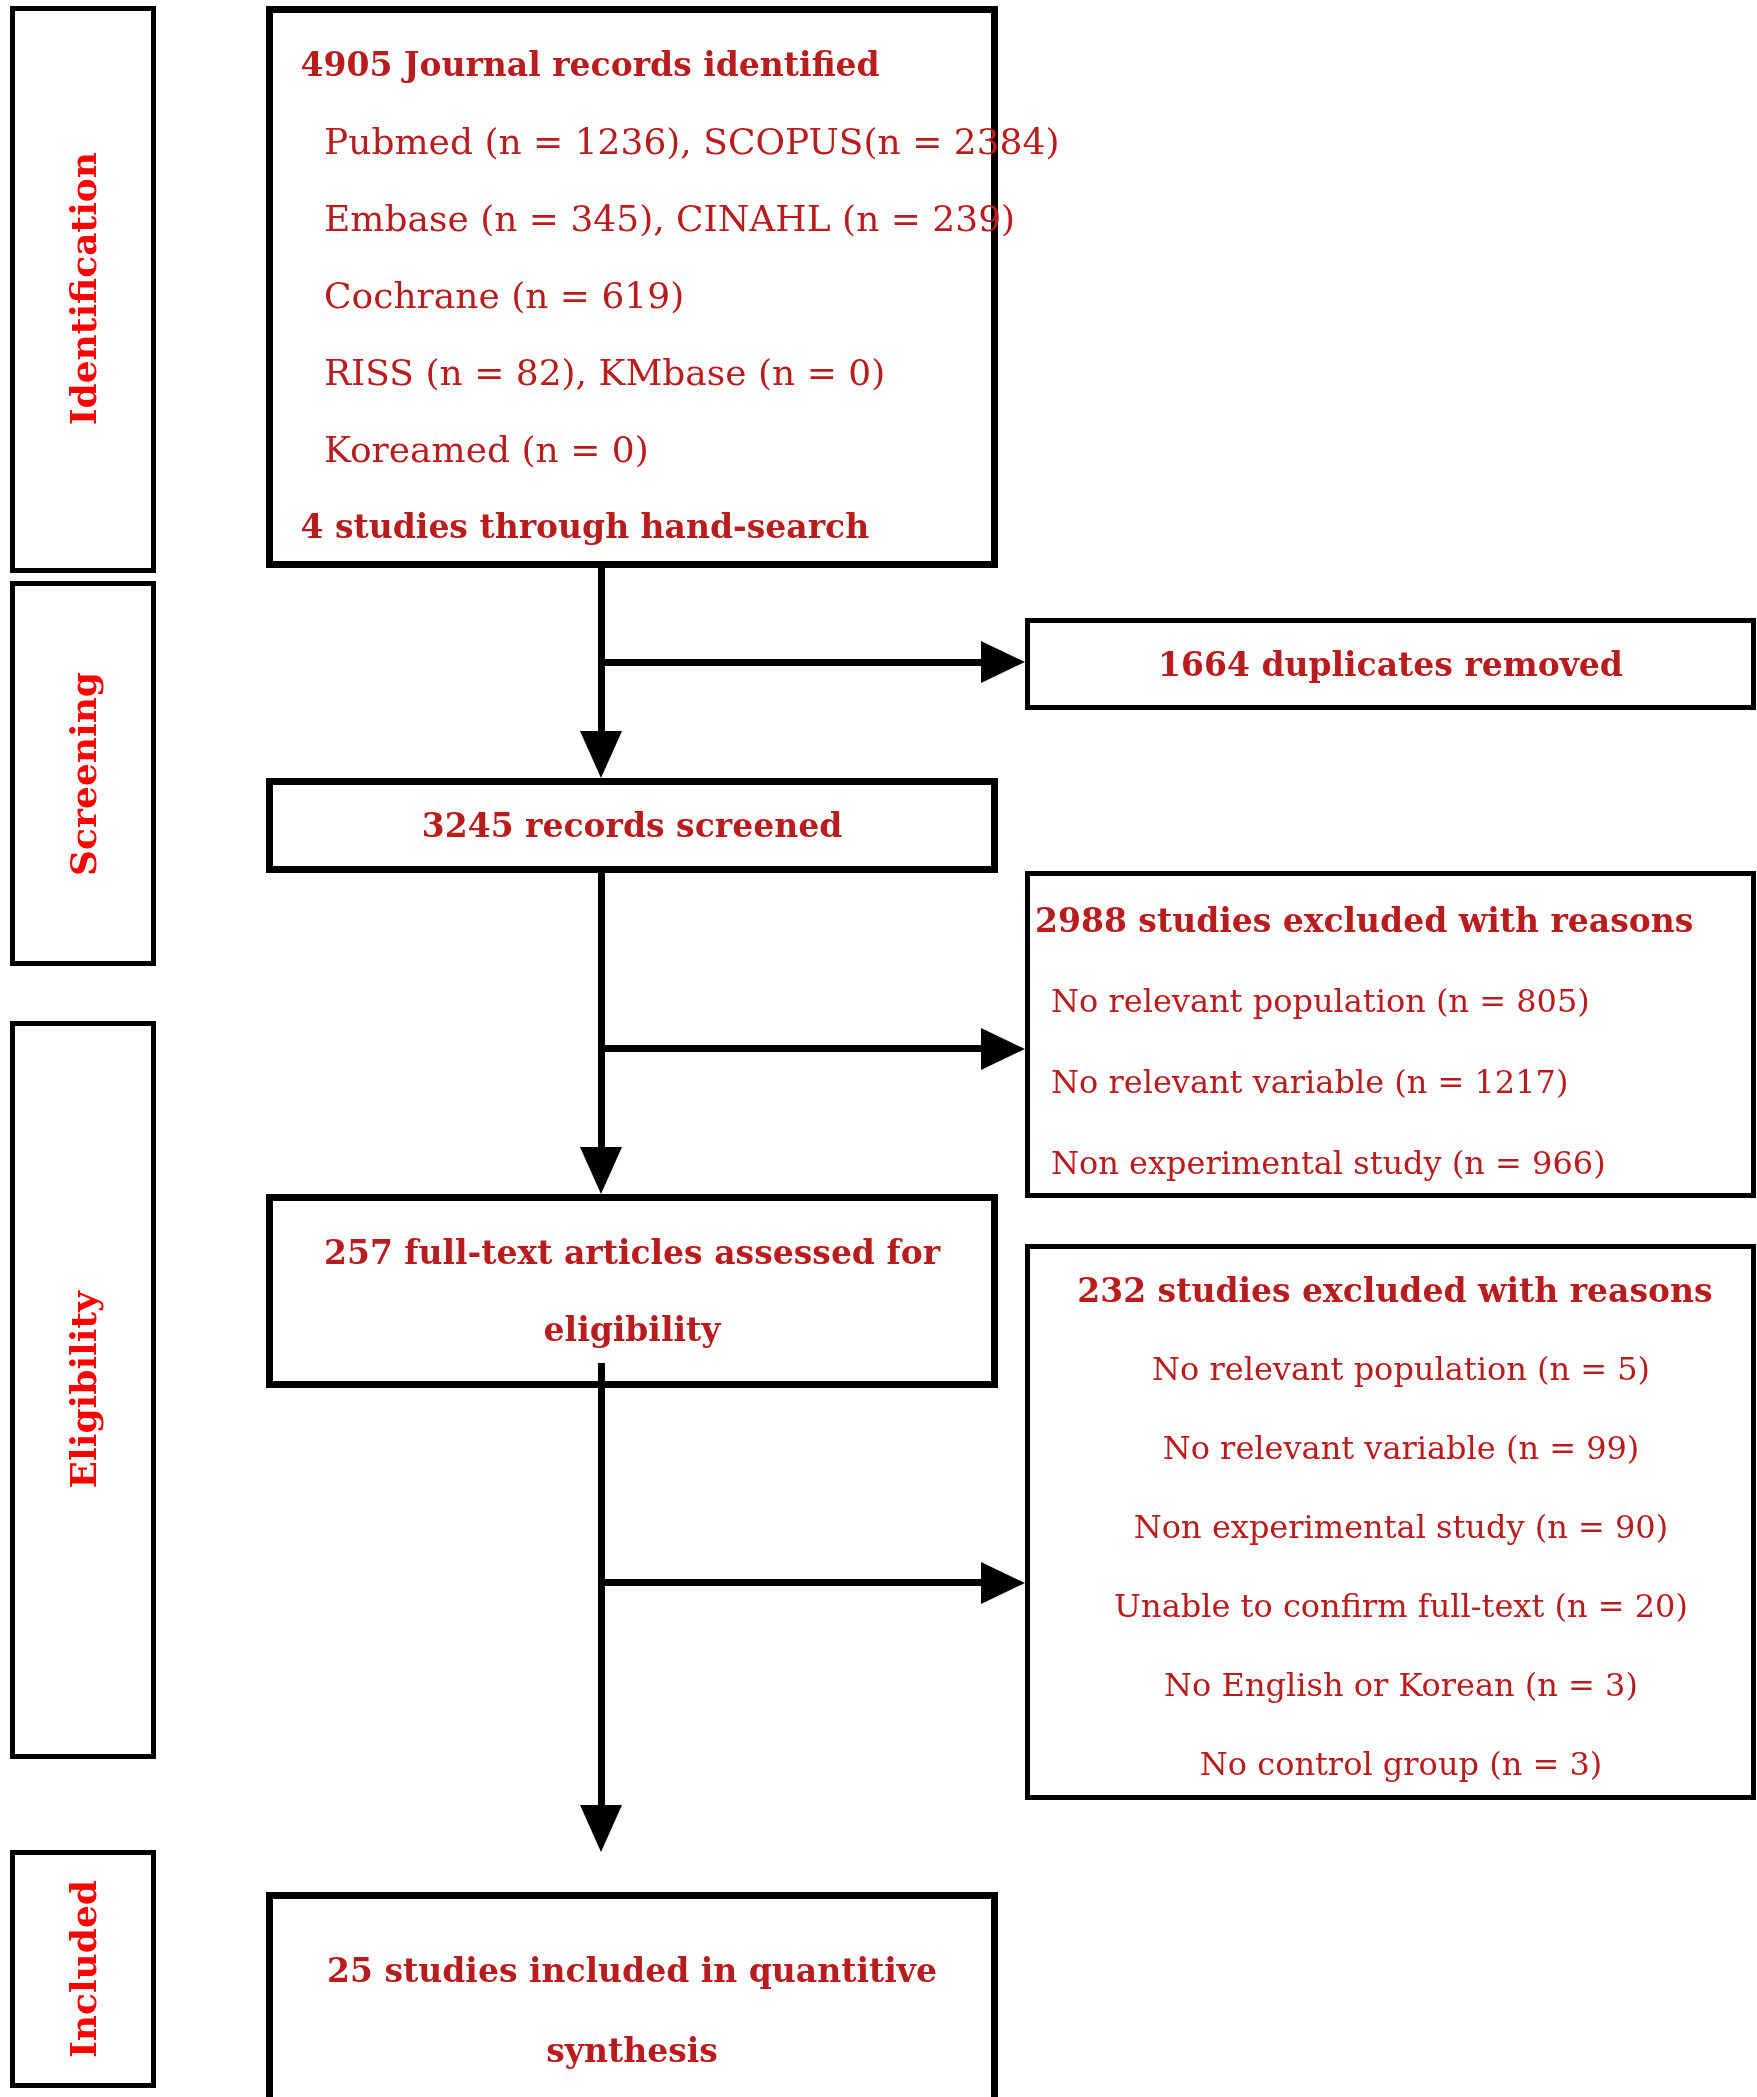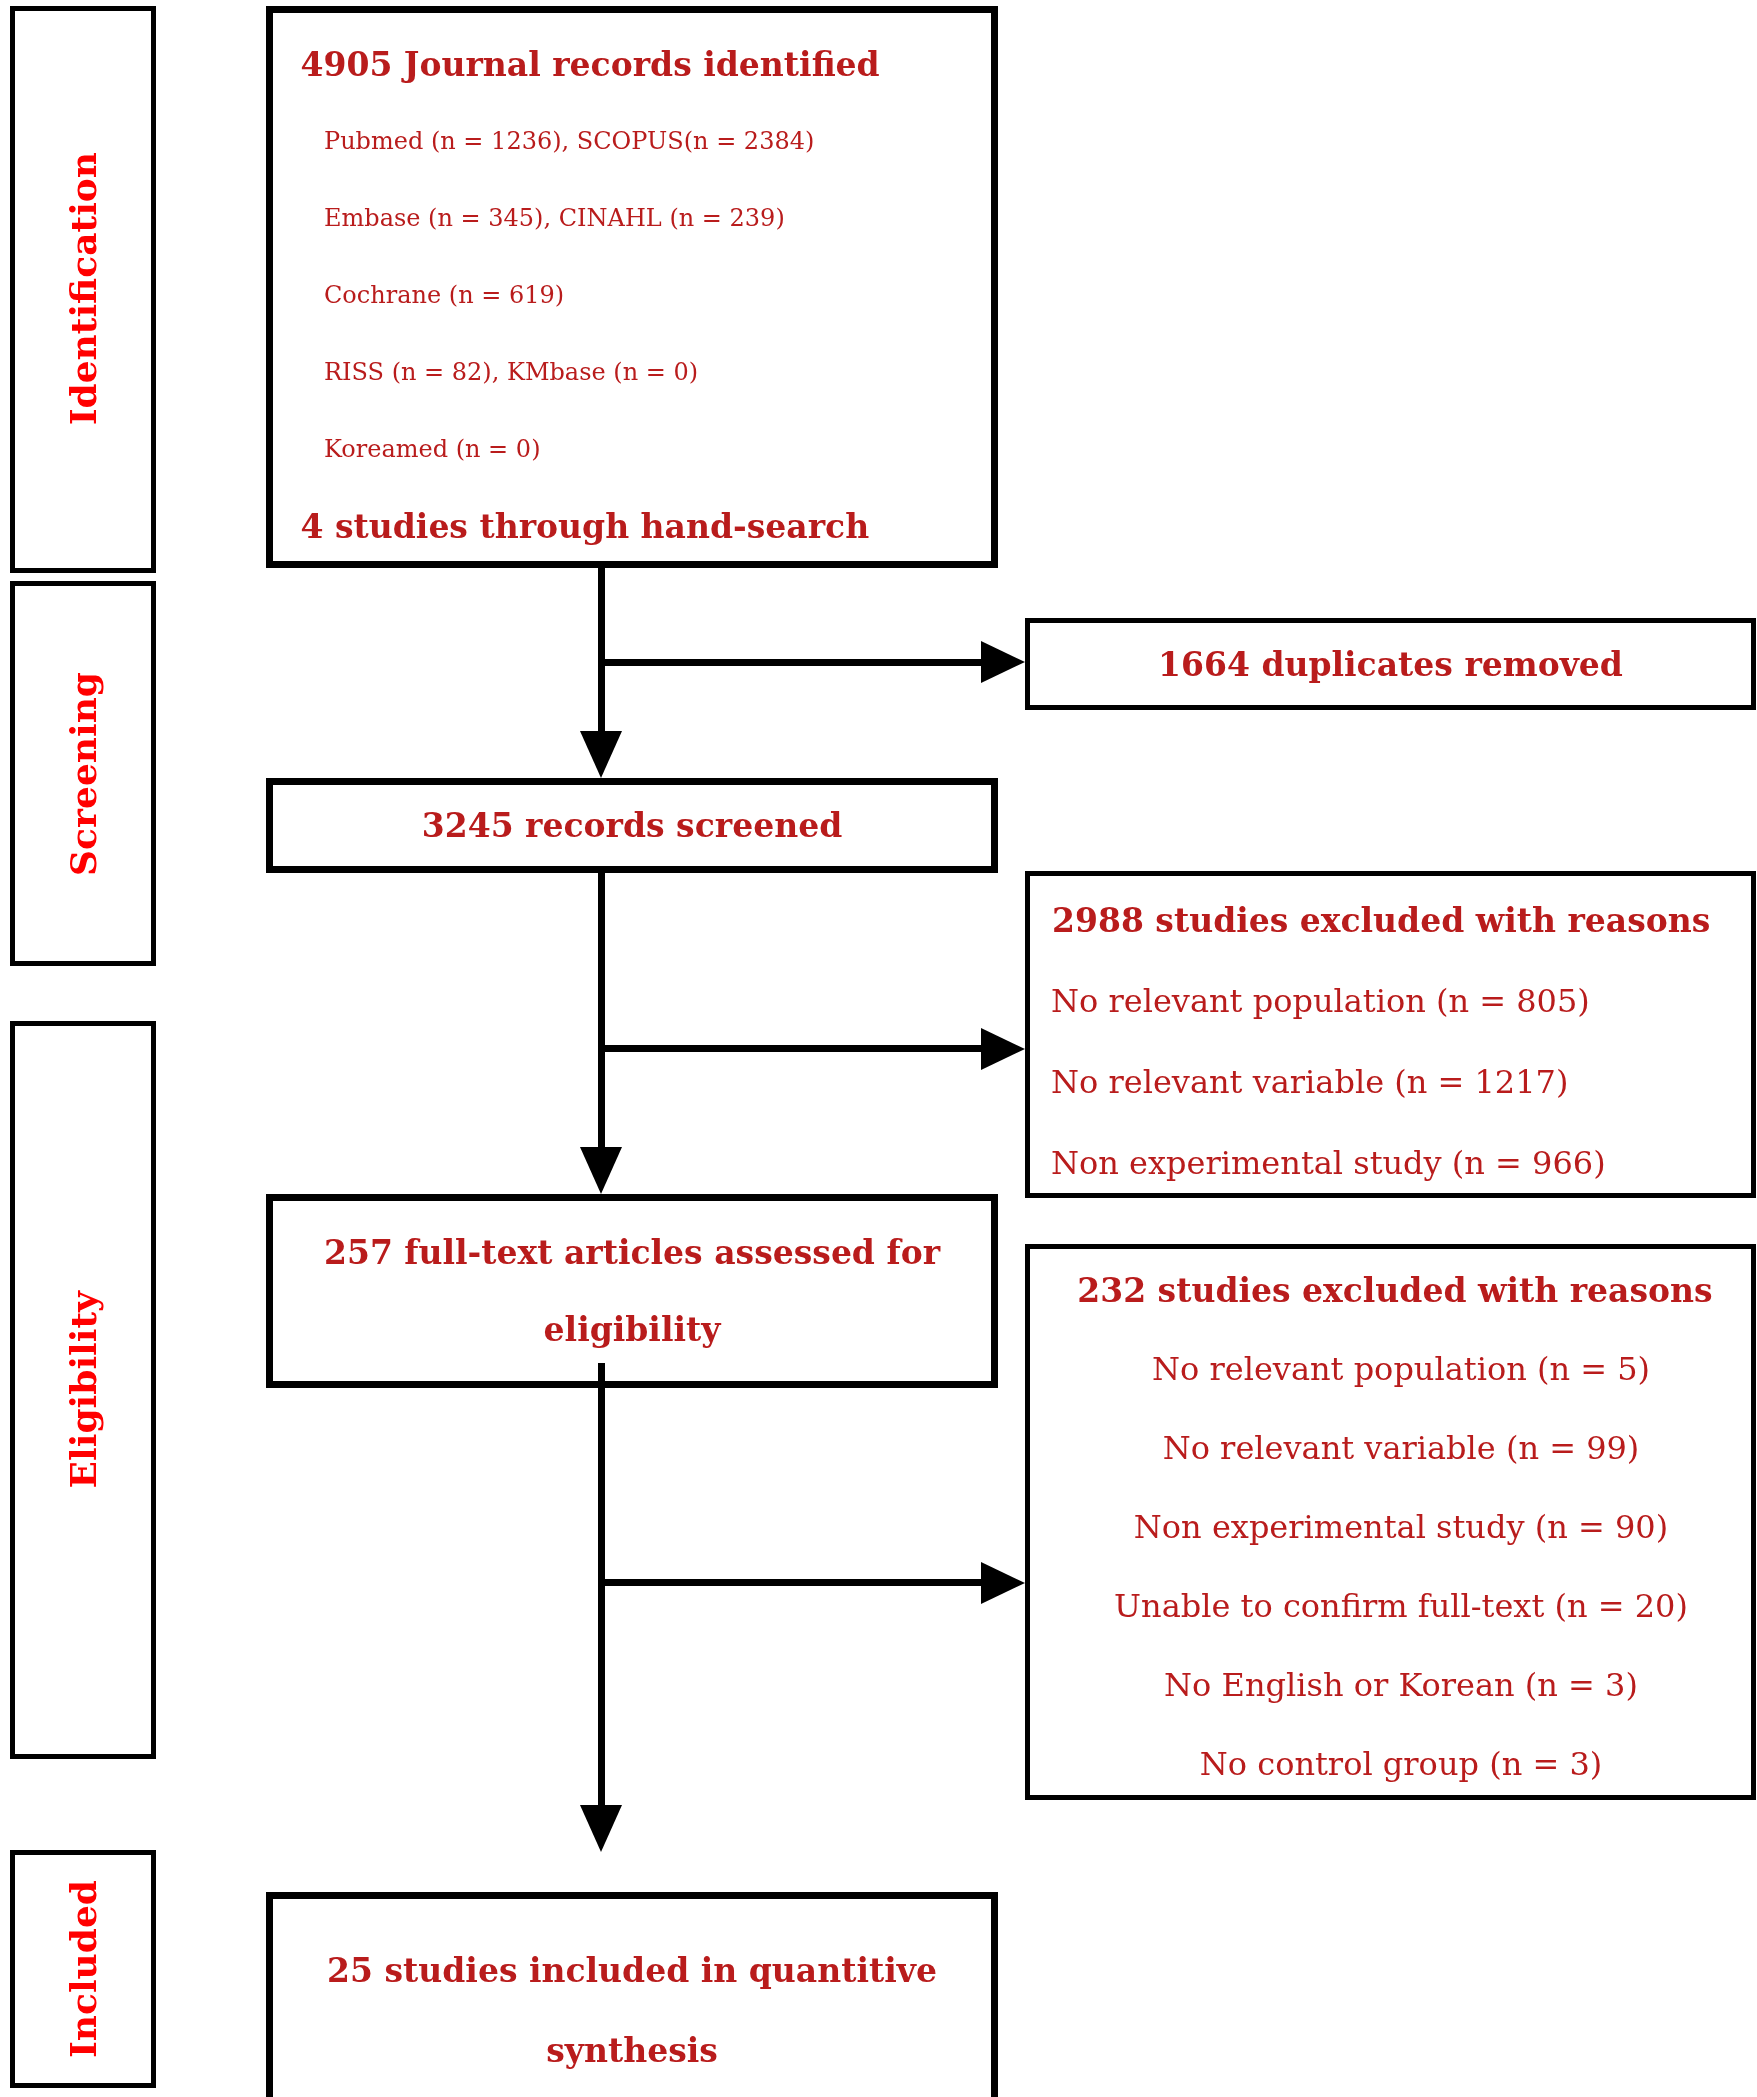--- a/index.html
+++ b/index.html
@@ -81,23 +81,23 @@
   .arrow-right {
     position: absolute;
     width: 0; height: 0;
     border-top: 21px solid transparent;
     border-bottom: 21px solid transparent;
     border-left: 44px solid #000000;
   }
   
   .identified-rows { padding: 13.8px 22px; }
   .identified-rows .row { height: 77px; line-height: 77px; padding-left: 5.5px; }
-  .identified-rows .row.item { padding-left: 29px; font-size: 24px; }
+  .identified-rows .row.item { padding-left: 29px; font-size: 36px; }
   .excl1-rows { padding: 4.4px 0; }
-  .excl1-rows .row { height: 81px; line-height: 81px; padding-left: 22px; }
+  .excl1-rows .row { height: 81px; line-height: 81px; padding-left: 5px; }
   .excl1-rows .row.item { padding-left: 21px; }
   .excl2-rows { padding: 1.7px 0; }
   .excl2-rows .row { height: 79px; line-height: 79px; padding-left: 8.8px; text-align: center; }
   .excl2-rows .row.item { padding-left: 21px; }
   .twoline .row { line-height: 77px; }
 </style>
 </head>
 <body>
 
 <div class="canvas">

